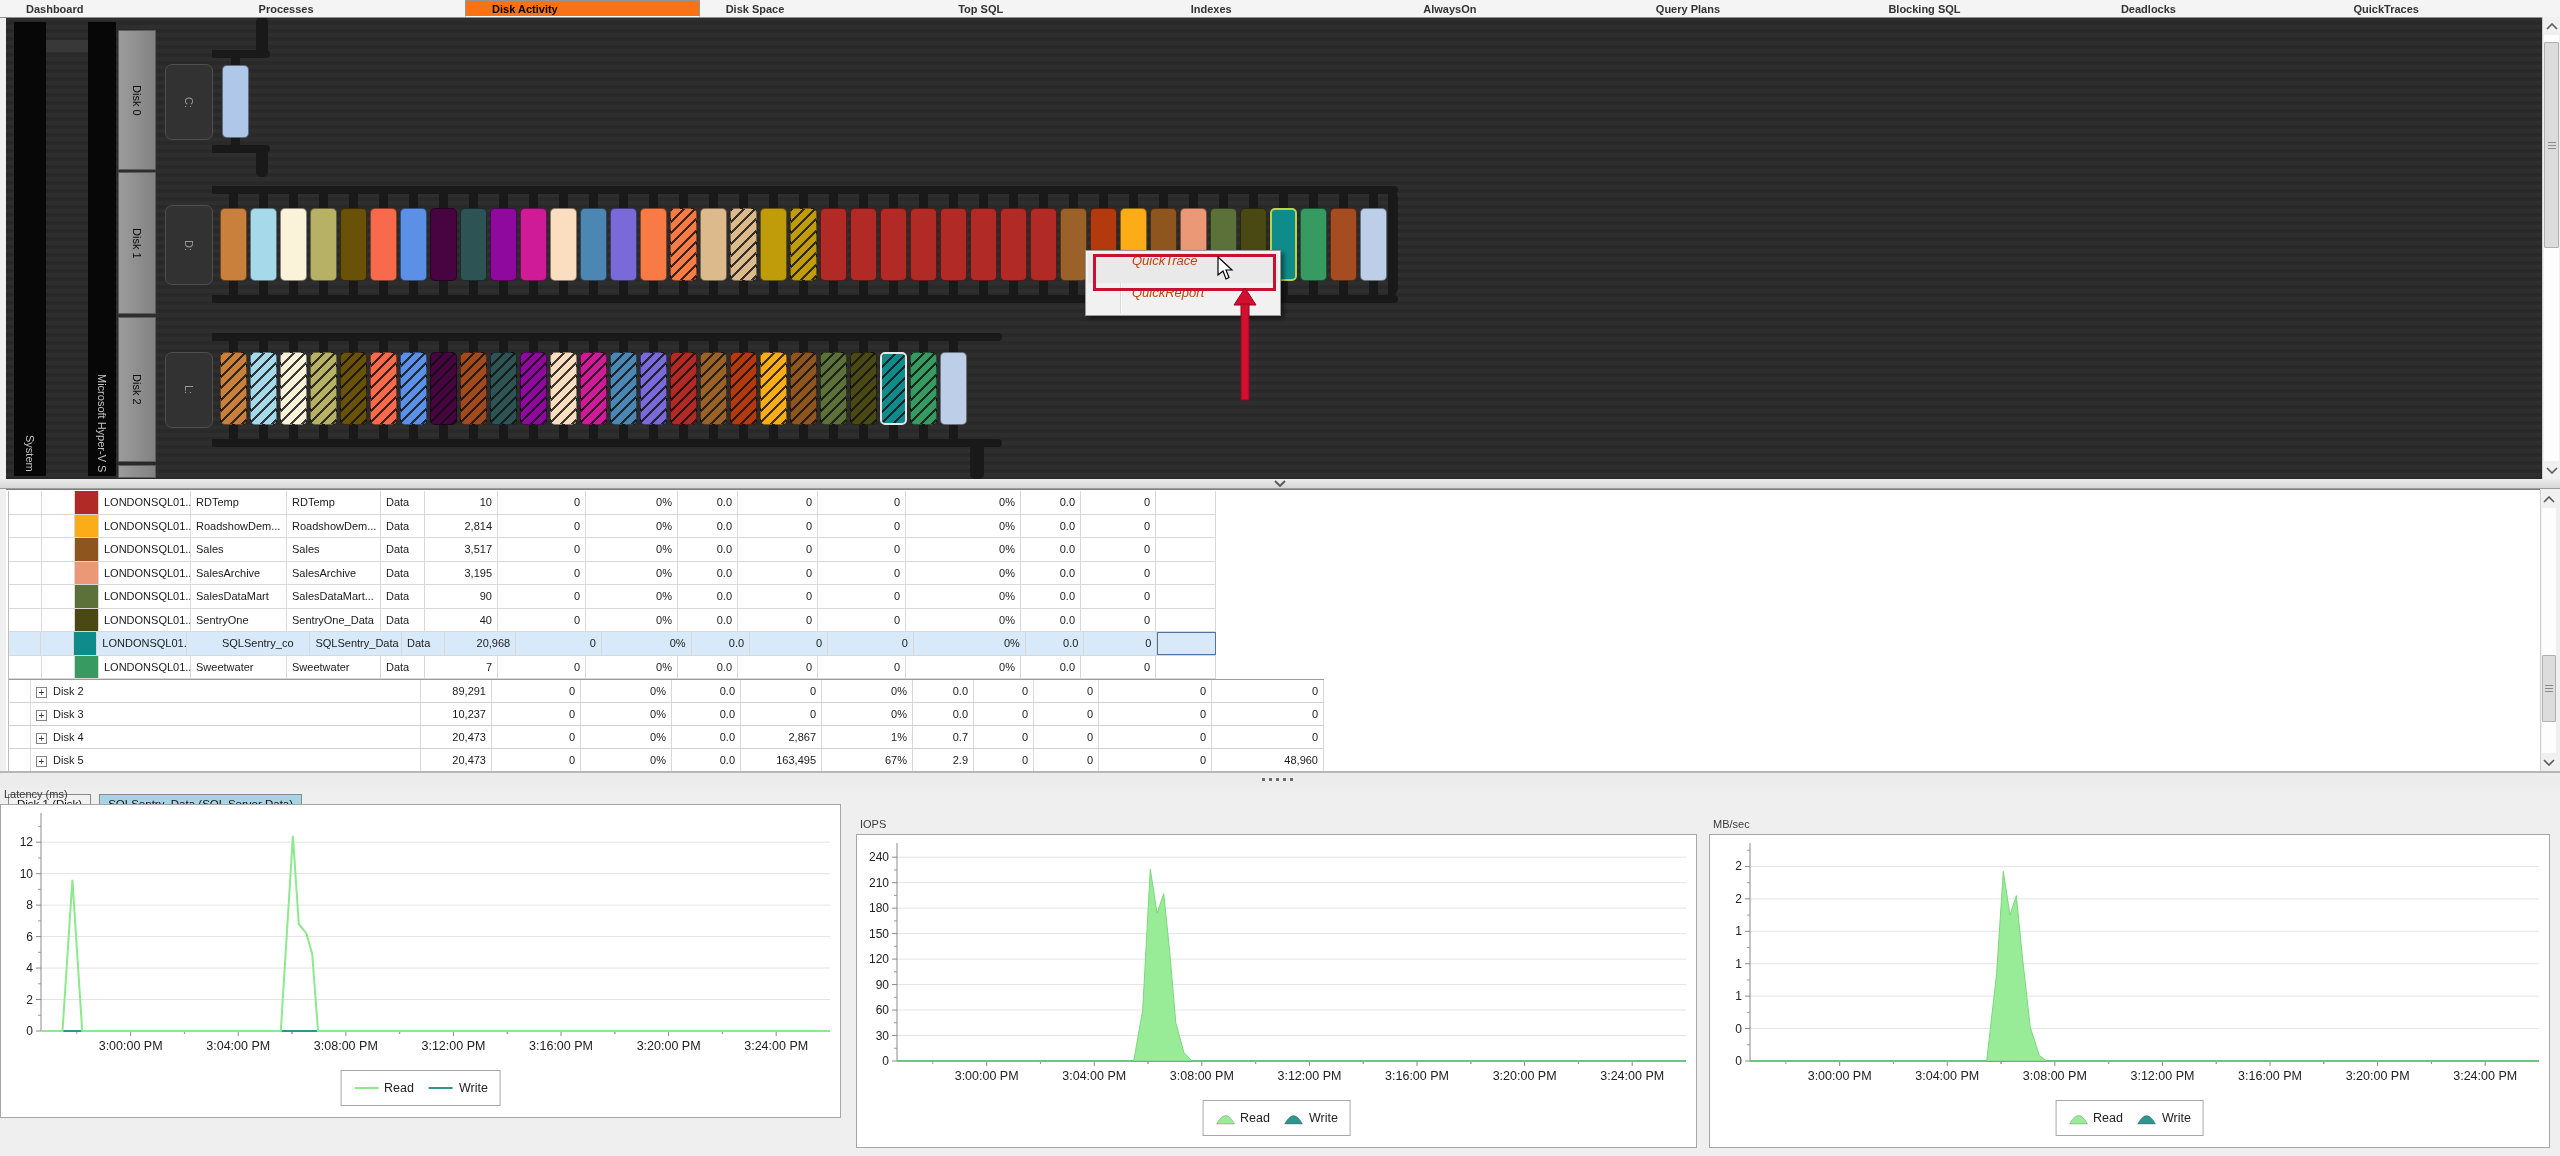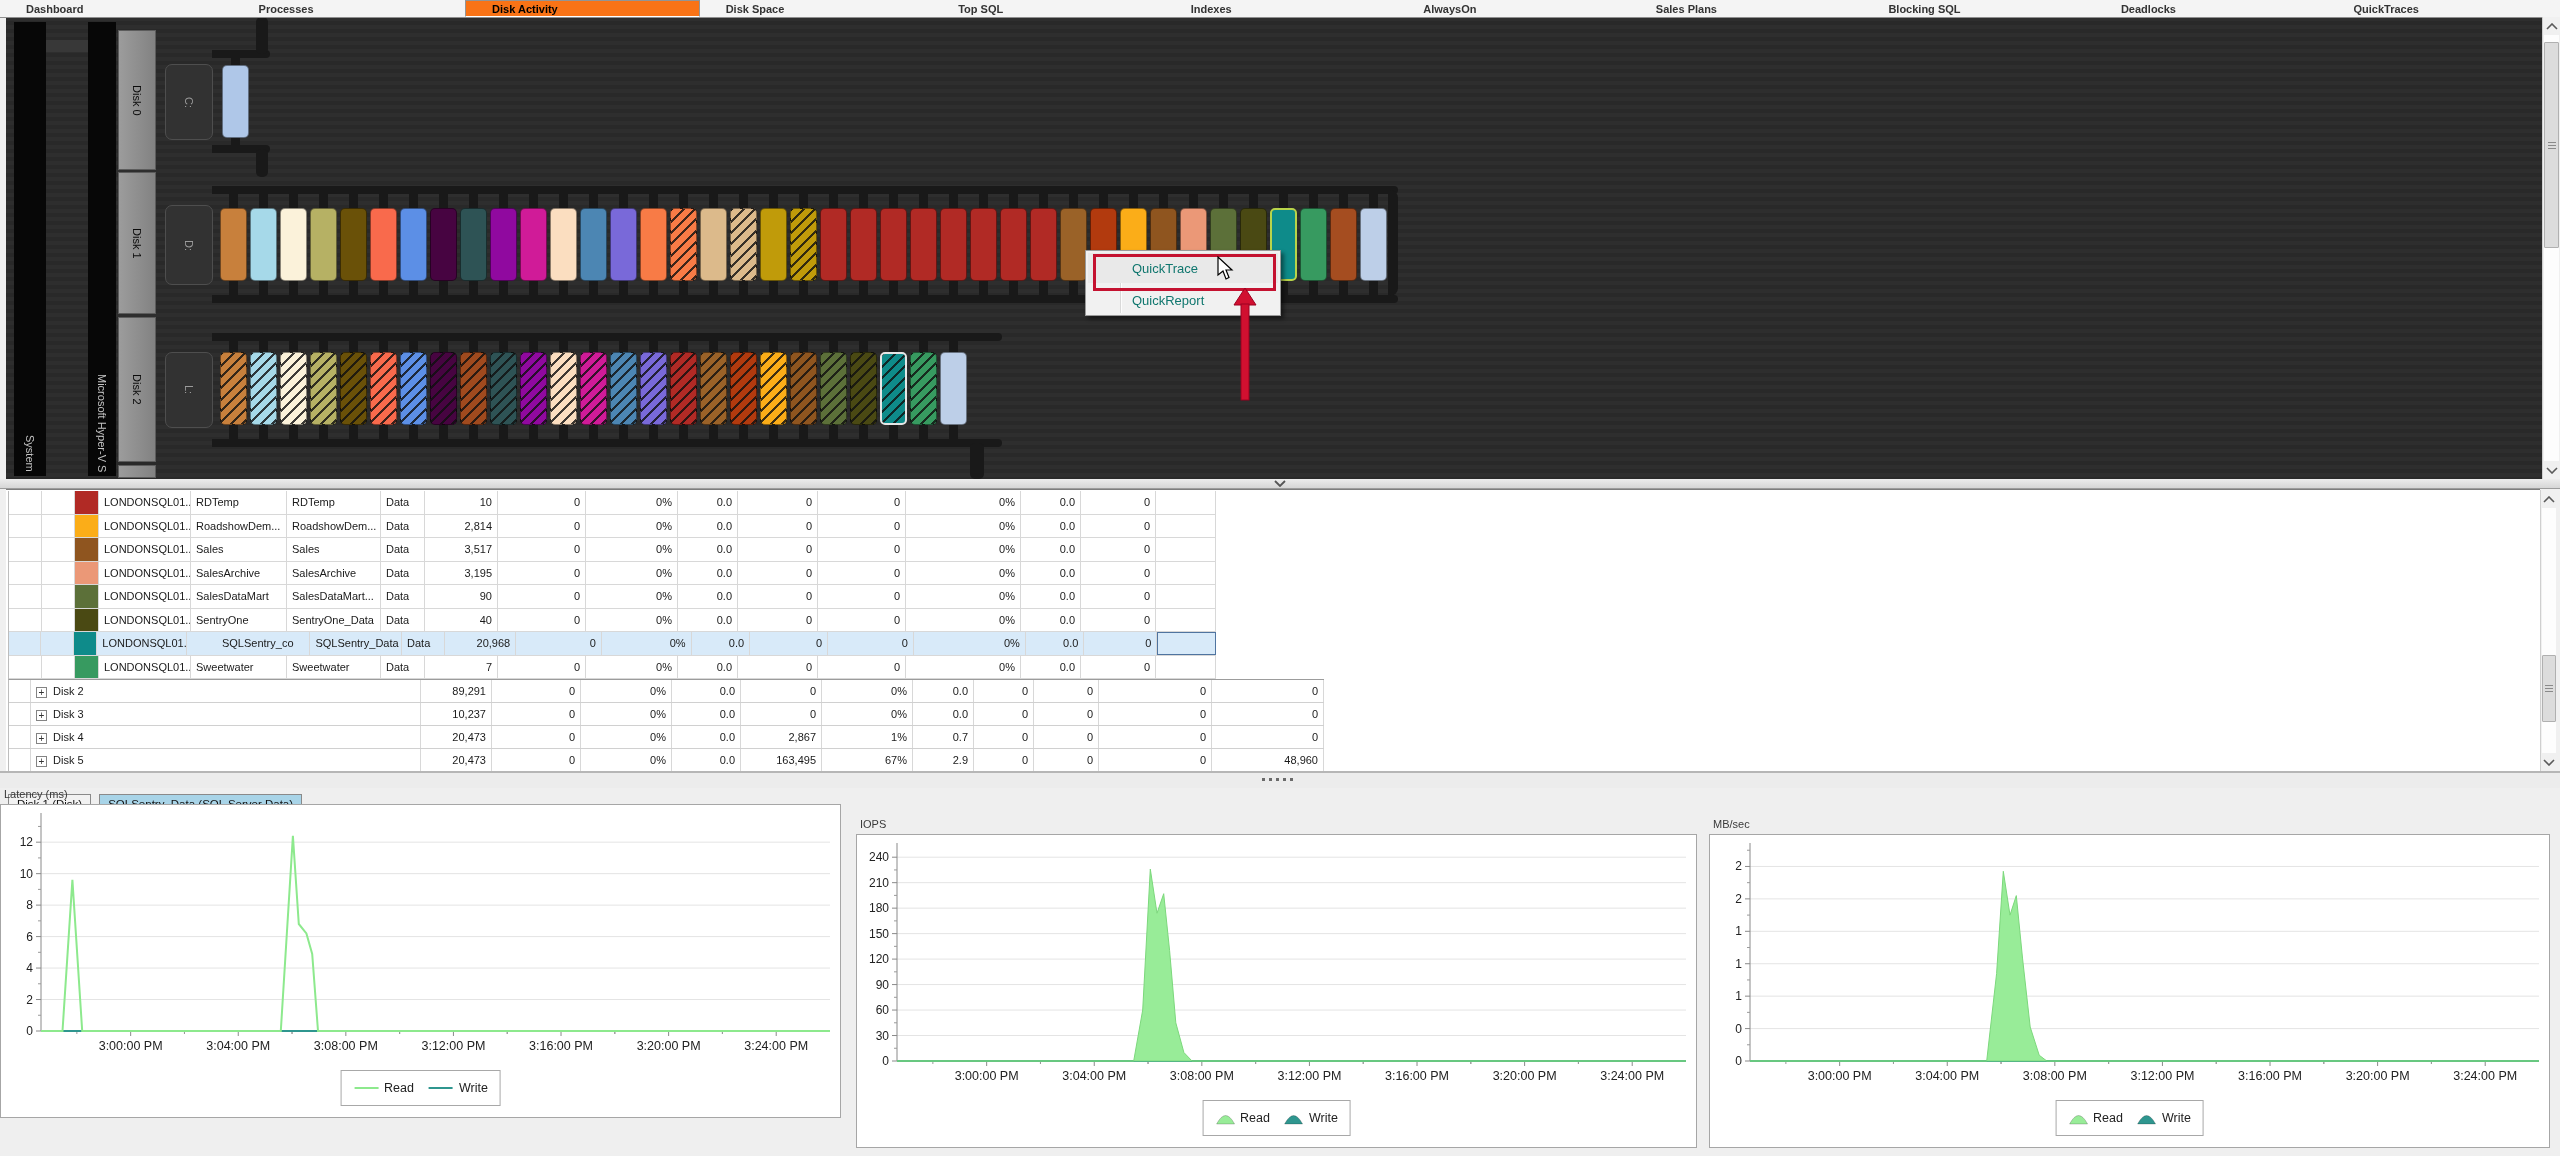--- a/index.html
+++ b/index.html
@@ -23,21 +23,21 @@
   .drivebox{position:absolute;left:159px;width:48px;background:#323232;border:1px solid #4e4e4e;border-radius:7px;
     color:#9b9b9b;writing-mode:vertical-rl;font-size:11px;display:flex;align-items:center;justify-content:center;box-sizing:border-box;}
   .rail,.stub,.pipe{position:absolute;background:#191919;}
   .pipe{border-radius:5px;}
   .block{position:absolute;width:27px;height:73px;border-radius:5px;box-sizing:border-box;border:1px solid rgba(0,0,0,.45);}
 
   
   .ctxmenu{position:absolute;left:1079px;top:233px;width:196px;height:66px;background:#f1f1f1;
     border:1px solid #9a9a9a;box-shadow:3px 3px 4px rgba(0,0,0,.45);z-index:20;box-sizing:border-box;}
   .ctx-gutter{position:absolute;left:34px;top:2px;bottom:2px;width:1px;background:#d9d9d9;box-shadow:1px 0 0 #fdfdfd;}
-  .ctx-item{position:absolute;left:2px;right:2px;height:30px;font-size:13px;color:#0f766e;display:flex;align-items:center;padding-left:44px;box-sizing:border-box;}
+  .ctx-item{position:absolute;left:2px;right:2px;height:30px;font-size:13px;color:#c2410c;display:flex;padding-left:44px;box-sizing:border-box;font-style:italic;}
   .ctx-item.hl{background:#e9e9e9;}
   .ctx-redbox{position:absolute;left:7px;right:4px;top:3px;height:31px;border:3px solid #c41230;z-index:3;}
 
   
   .sb{position:absolute;background:#f0f0f0;border-left:1px solid #cfcfcf;box-sizing:border-box;z-index:7;}
   .sb-btn{position:absolute;left:1px;right:1px;height:16px;display:flex;align-items:center;justify-content:center;background:#f0f0f0;}
   .sb-track{position:absolute;left:1px;right:1px;top:18px;bottom:18px;background:#fdfdfd;}
   .sb-thumb{position:absolute;left:1px;right:1px;background:#dcdcdc;border:1px solid #b0b0b0;border-radius:1px;display:flex;align-items:center;justify-content:center;}
   .grip{width:8px;height:7px;background:repeating-linear-gradient(180deg,#8a8a8a 0 1px,transparent 1px 3px);}
 
@@ -81,21 +81,21 @@
 <body>
 
 <div class="tabbar">
     <div class="tab">Dashboard</div>
     <div class="tab">Processes</div>
     <div class="tab active">Disk Activity</div>
     <div class="tab">Disk Space</div>
     <div class="tab">Top SQL</div>
     <div class="tab">Indexes</div>
     <div class="tab">AlwaysOn</div>
-    <div class="tab">Sales Plans</div>
+    <div class="tab">Query Plans</div>
     <div class="tab">Blocking SQL</div>
     <div class="tab">Deadlocks</div>
     <div class="tab">QuickTraces</div>
   </div>
 
 <div class="diskpanel">
   <div class="vbar" style="left:8px;top:5px;width:32px;height:454px;">
     <span>System</span>
   </div>
   <div class="connector" style="left:40px;top:23px;width:42px;height:12px;"></div>

